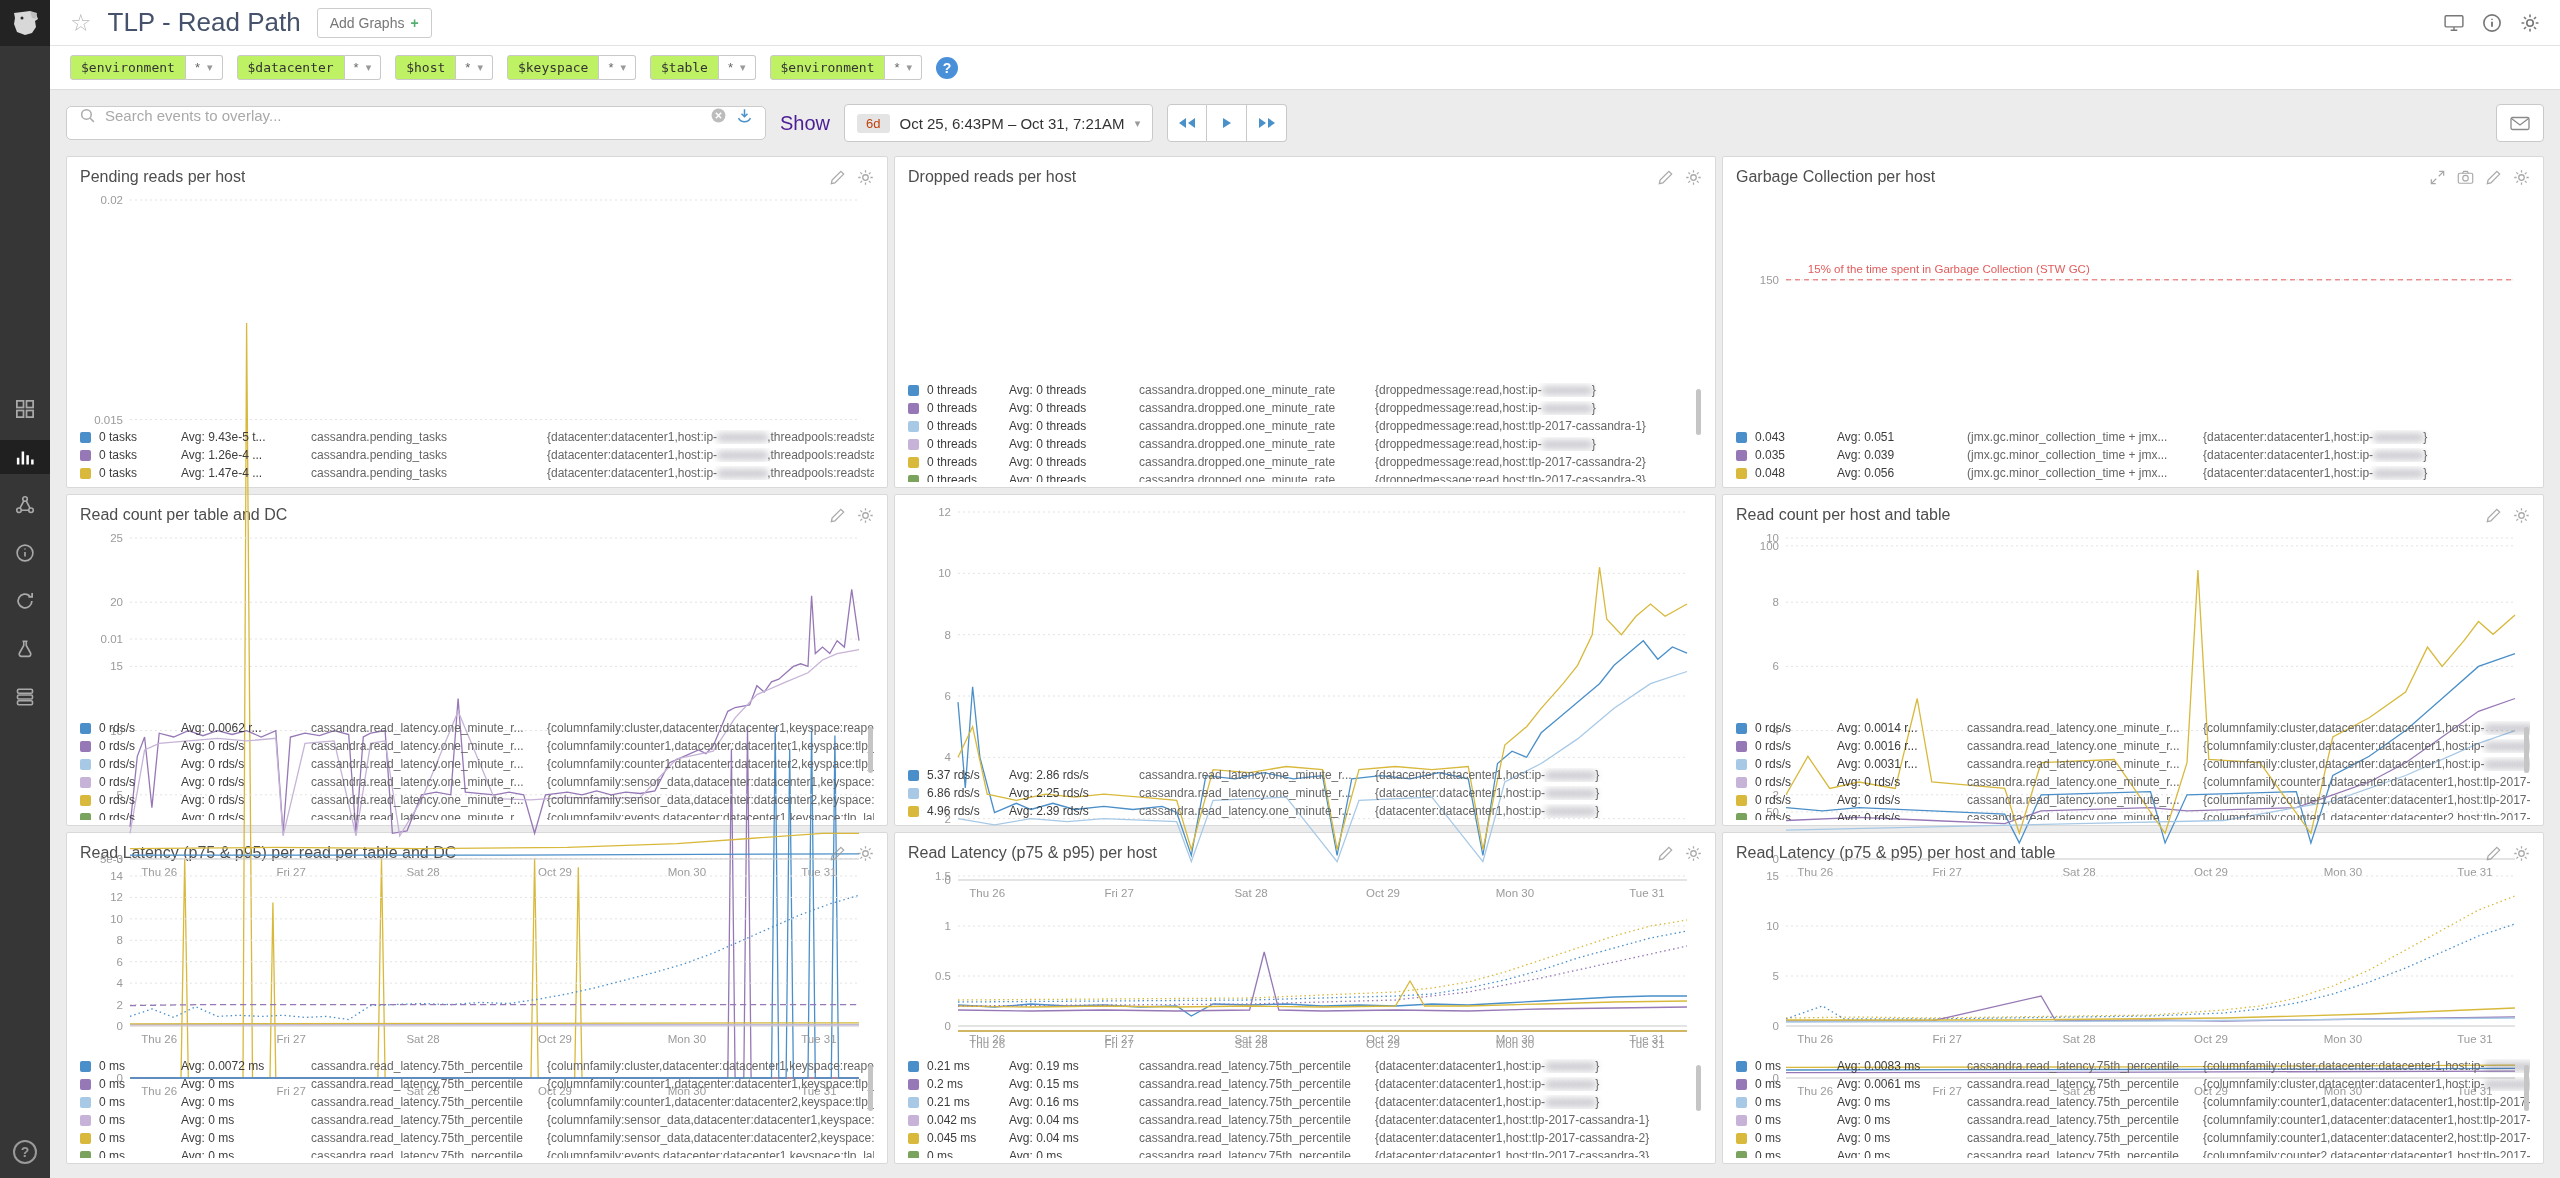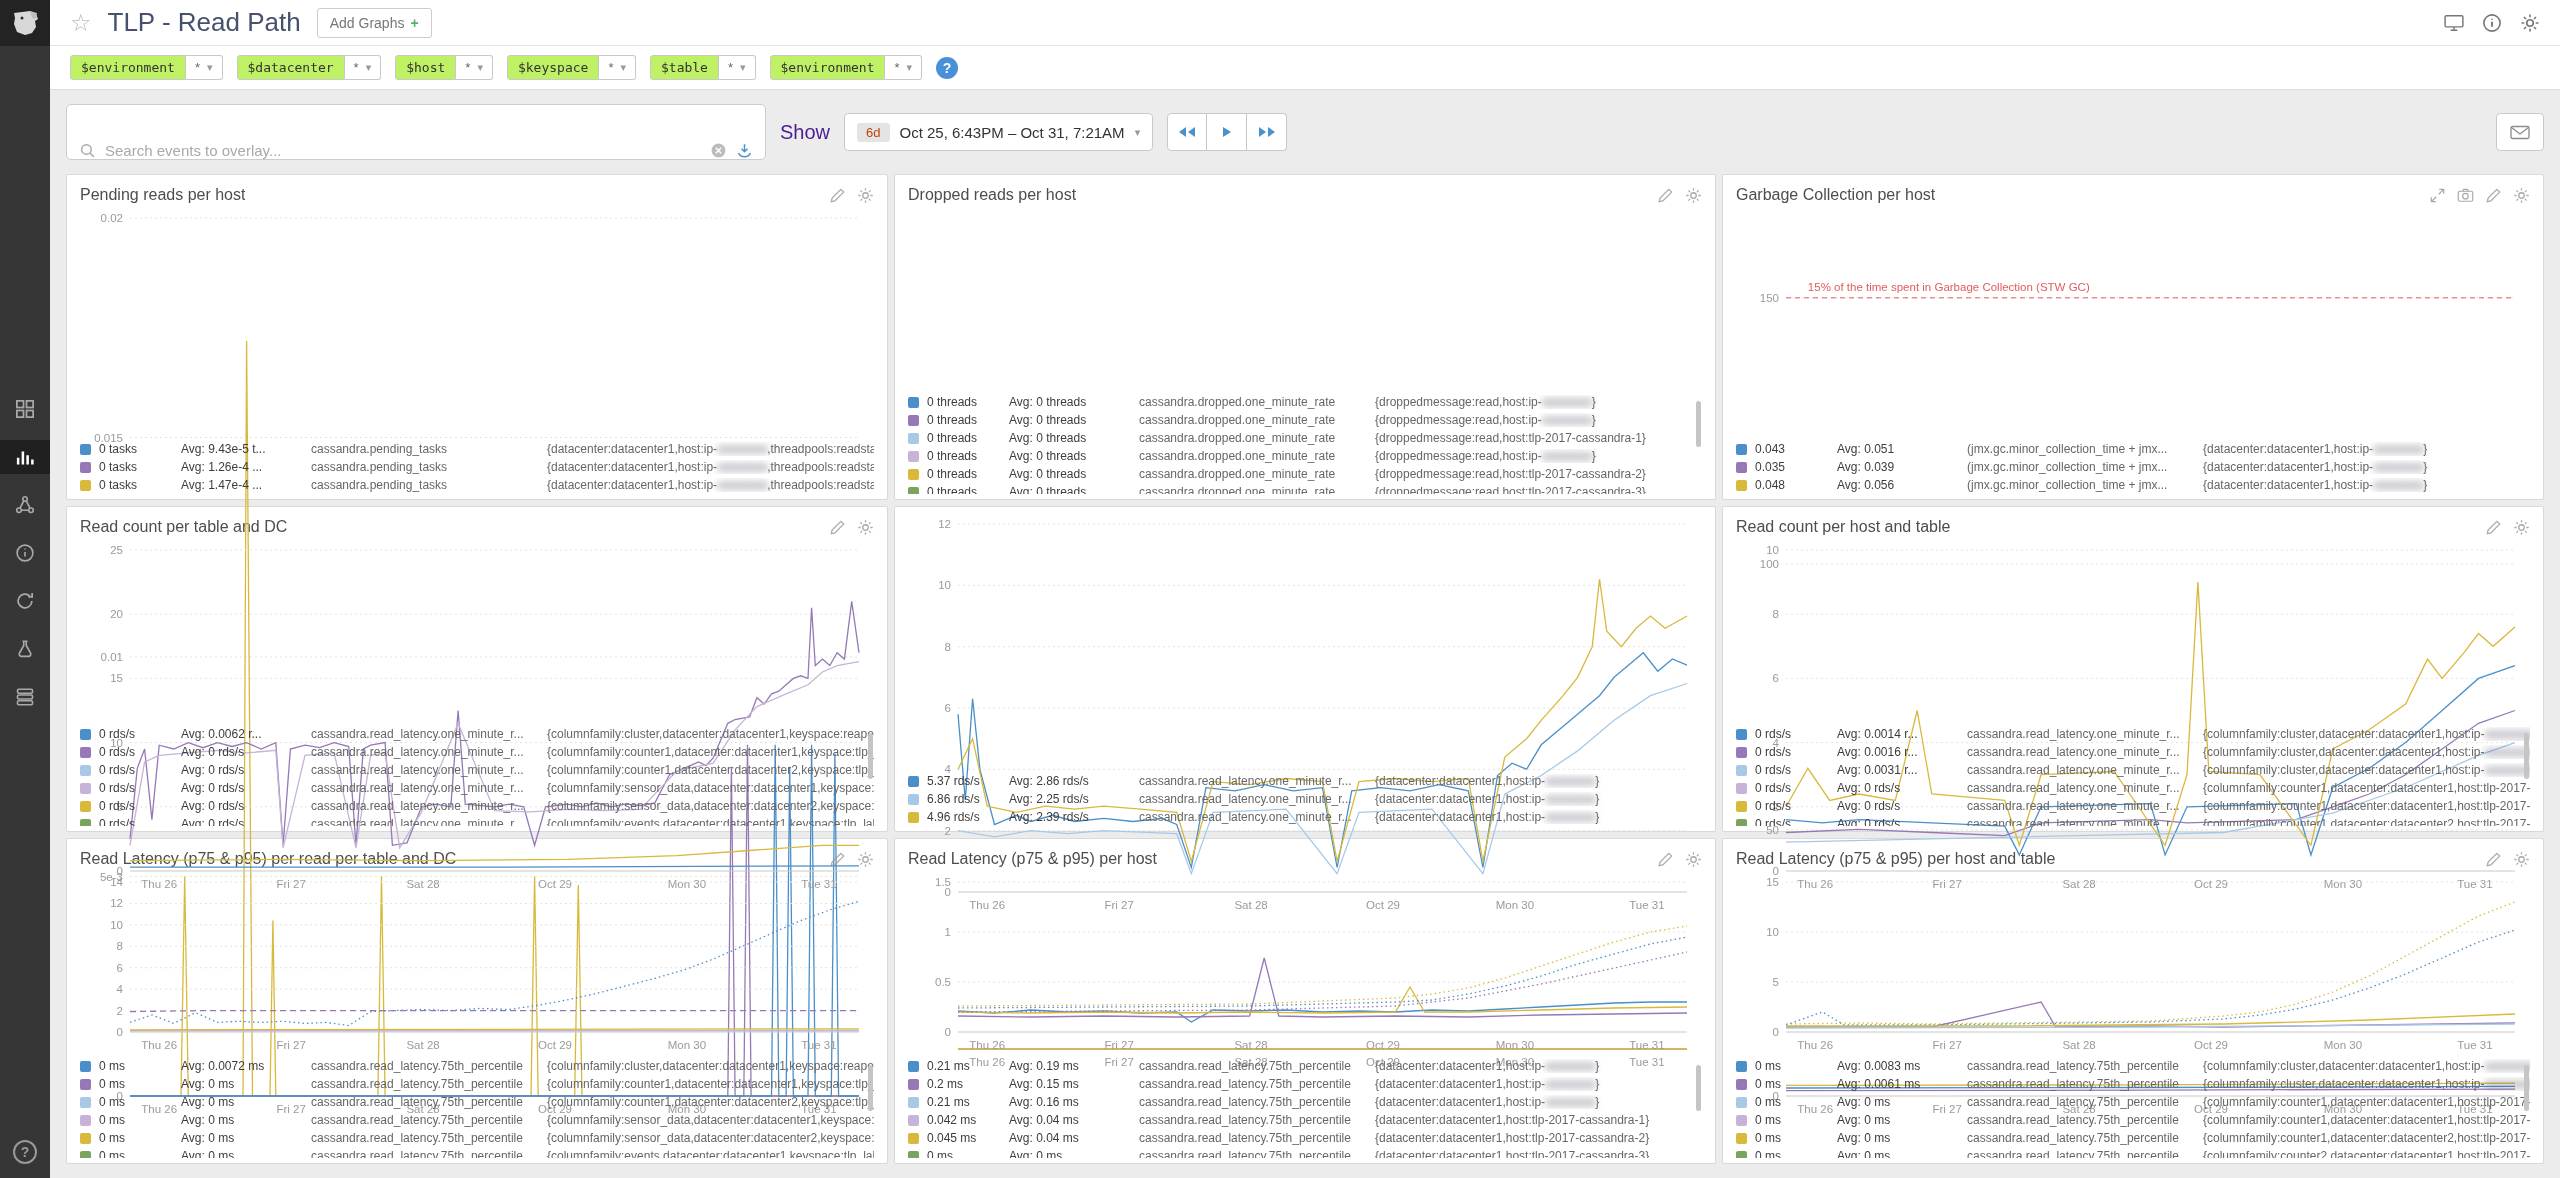--- a/index.html
+++ b/index.html
@@ -33,22 +33,22 @@
   .vname{border:1px solid #c9c9c9;background:#bef264;padding:4px 10px;border-radius:3px 0 0 3px;color:#333;
     font-family:"DejaVu Sans Mono",monospace}
   .vval{border:1px solid #c9c9c9;border-left:none;background:#fff;padding:4px 9px;border-radius:0 3px 3px 0;color:#666;
     display:flex;gap:7px;align-items:center}
   .vcaret{color:#999;font-size:11px}
   .qhelp{width:22px;height:22px;border-radius:50%;background:#4a90d9;color:#fff;font-size:14px;font-weight:bold;
     display:flex;align-items:center;justify-content:center;cursor:pointer}
   
   .canvas{flex:1;padding:14px 16px;display:flex;flex-direction:column;gap:14px;min-height:0}
   .toolbar{display:flex;align-items:center;gap:14px;flex:0 0 38px}
-  .search{flex:0 0 700px;height:56px;background:#fff;border:1px solid #ccc;border-radius:5px;display:flex;
-    align-items:flex-end;padding:0 12px;gap:9px}
+  .search{flex:0 0 700px;height:34px;background:#fff;border:1px solid #ccc;border-radius:5px;display:flex;
+    align-items:flex-start;padding:0 12px;gap:9px}
   .search input{flex:1;border:none;outline:none;font-size:15px;color:#555;font-family:inherit;background:transparent}
   .search input::placeholder{color:#a9a9a9}
   .sic{width:17px;height:17px;display:inline-flex;flex:0 0 17px}
   .sic svg{width:100%;height:100%}
   .show-label{font-size:20px;color:#4c1d95}
   .range{height:38px;background:#fff;border:1px solid #c9c9c9;border-radius:4px;display:flex;align-items:center;
     gap:10px;padding:0 12px;font-size:15px;color:#333;cursor:pointer}
   .badge6d{background:#e4e4e4;border-radius:3px;padding:2px 9px;font-size:13px;color:#c2410c}
   .stepgroup{display:flex}
   .stepbtn{width:40px;height:38px;background:#fff;border:1px solid #c9c9c9;display:flex;align-items:center;

